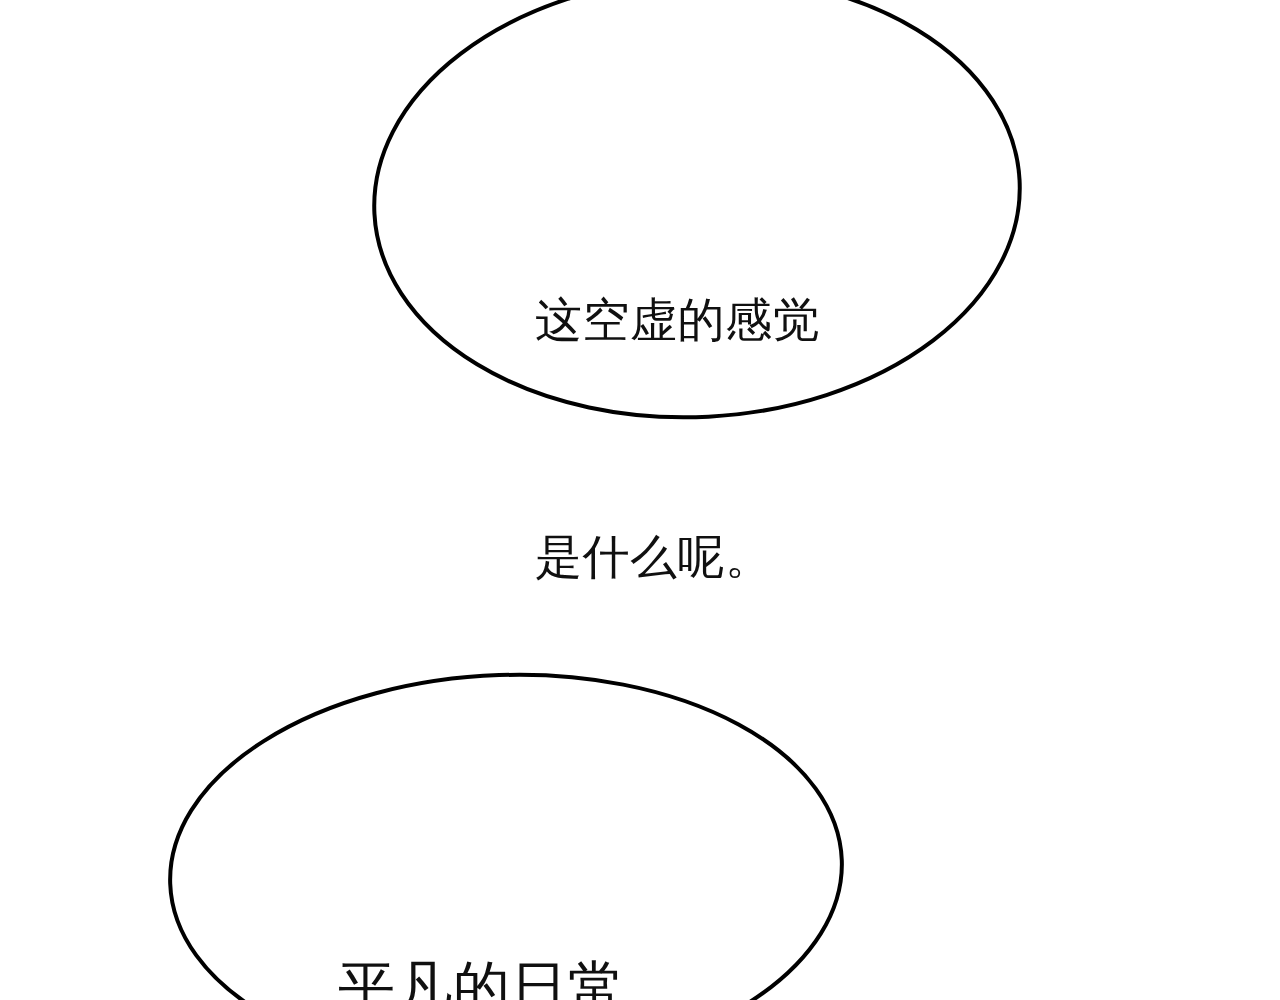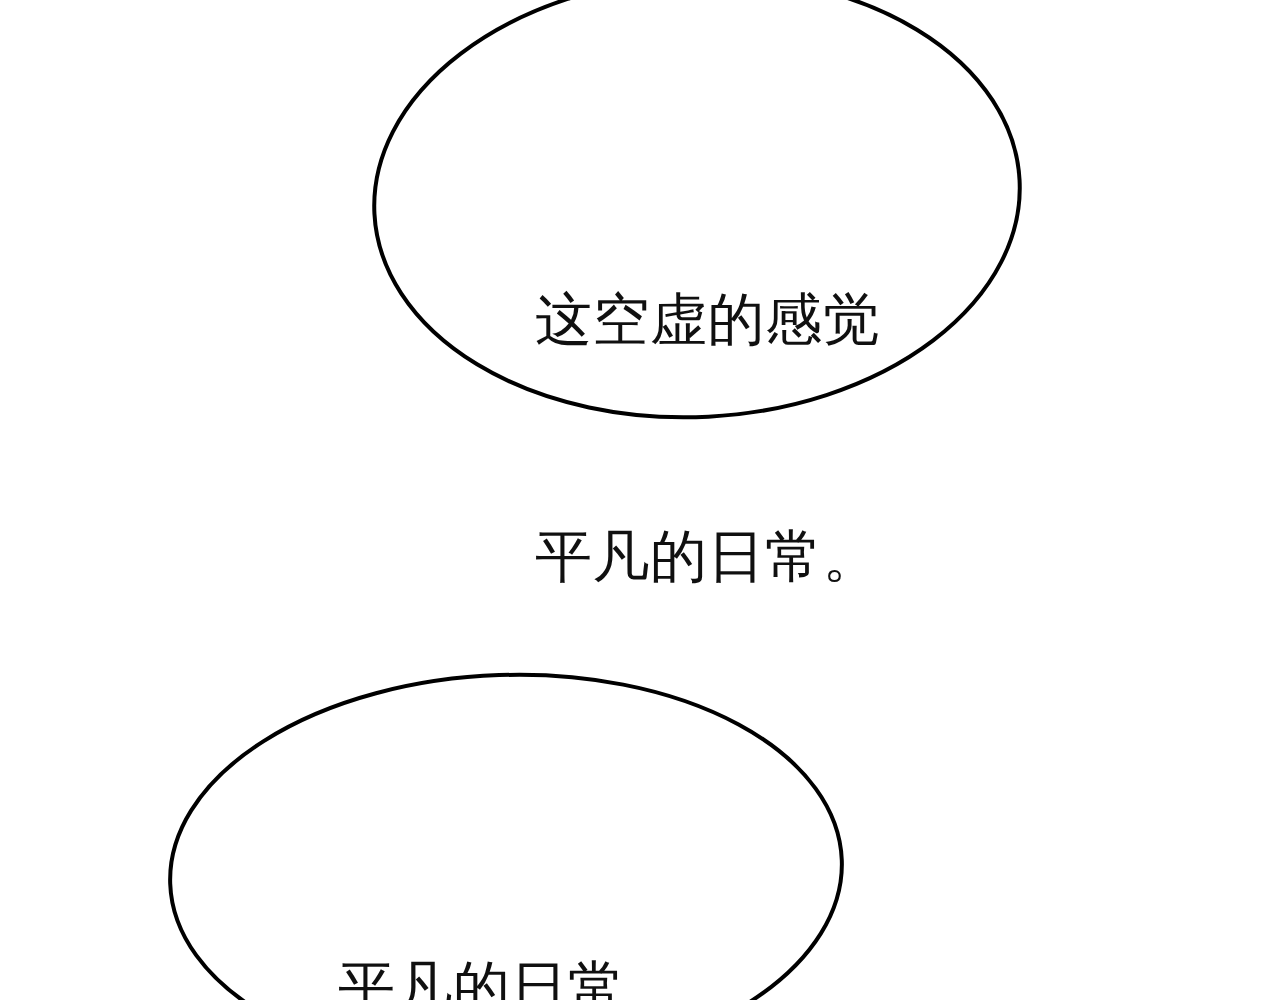--- a/index.html
+++ b/index.html
@@ -32,21 +32,21 @@
     font-family: "DejaVu Sans", "Liberation Sans", sans-serif;
     font-weight: 400;
     white-space: pre;
     letter-spacing: 0.5px;
     user-select: none;
   }
   
   #bubble1-text {
     left: 535px;
     top: 122px;
-    font-size: 57px;
+    font-size: 47px;
     line-height: 79px;
     text-align: left;
   }
   
   #bubble2-text {
     left: 338px;
     top: 797px;
     font-size: 57px;
     line-height: 76px;
     text-align: left;
@@ -64,21 +64,21 @@
   <svg class="panel-canvas" viewBox="0 0 1280 1000" width="1280" height="1000" xmlns="http://www.w3.org/2000/svg" aria-hidden="true">
     <rect x="0" y="0" width="1280" height="1000" fill="#ffffff"></rect>
 
     <ellipse id="bubble1-ellipse" cx="697" cy="197" rx="323" ry="220" transform="rotate(-3 697 197)" fill="#ffffff" stroke="#000000" stroke-width="4"></ellipse>
 
     <ellipse id="bubble2-ellipse" cx="506" cy="872" rx="336" ry="197" transform="rotate(-2 506 872)" fill="#ffffff" stroke="#000000" stroke-width="4"></ellipse>
   </svg>
 
   <div id="bubble1-text" class="bubble-text" style="color: rgb(16, 16, 16);">
     <span class="text-line">这空虚的感觉</span>
-    <span class="text-line">平凡的日常。</span>
+    <span class="text-line">是什么呢。</span>
   </div>
 
   <div id="bubble2-text" class="bubble-text" style="color: rgb(16, 16, 16);">
     <span class="text-line">平凡的日常</span>
     
   </div>
 
 </div>
 
 </body></html>

